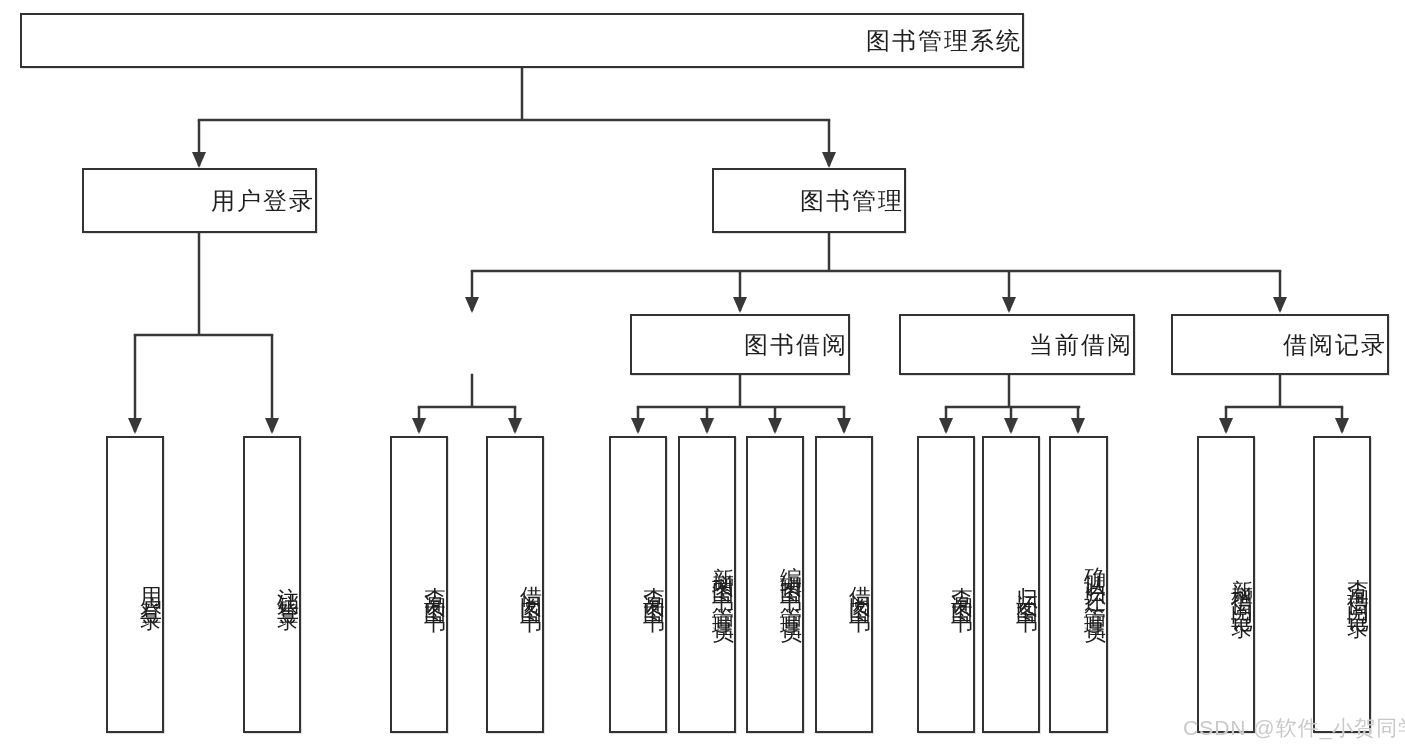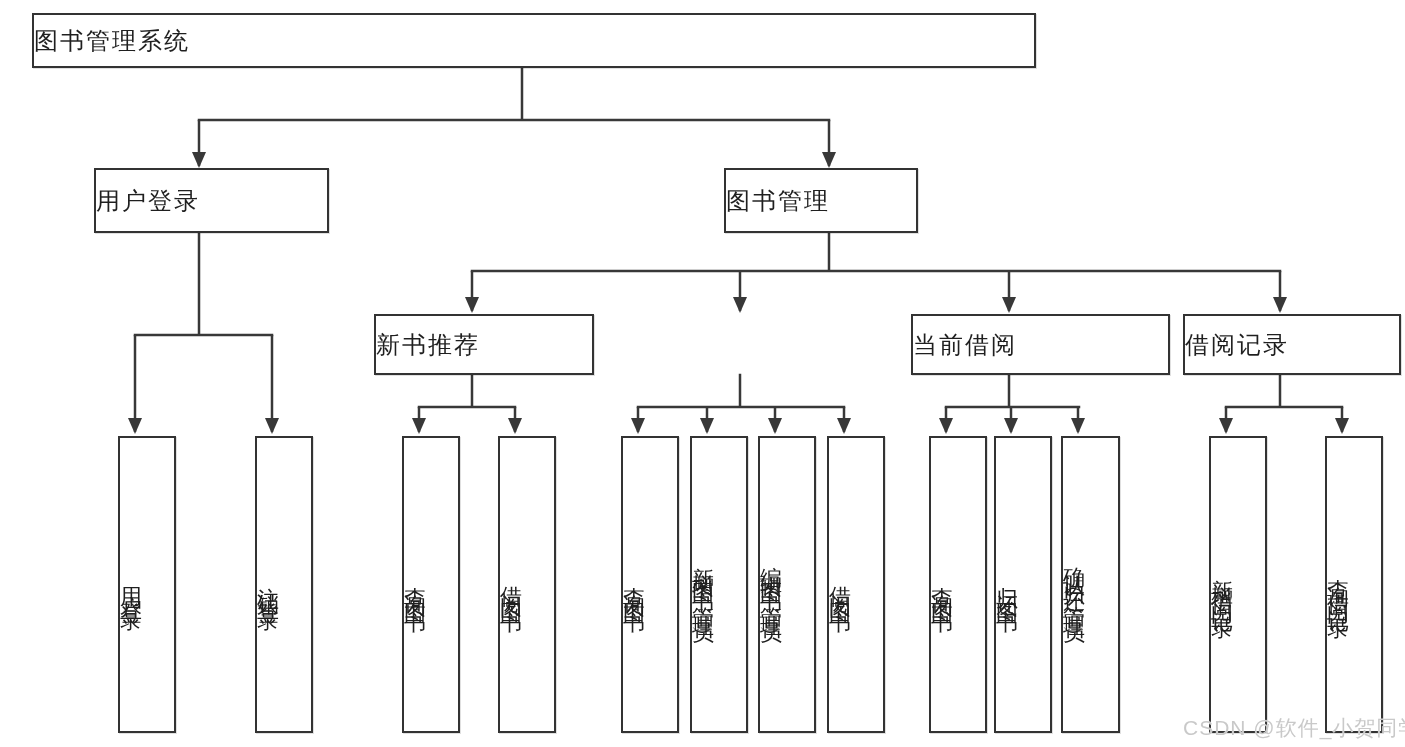--- a/index.html
+++ b/index.html
@@ -17,24 +17,23 @@
     width: 1405px; height: 747px;
     z-index: 1;
   }
   .box {
     position: absolute;
     box-sizing: border-box;
     border: 2.5px solid #333333;
     background: #ffffff;
     display: flex;
     align-items: center;
-    justify-content: flex-start;
+    justify-content: flex-end;
     z-index: 2;
     box-shadow: 1px 1px 0 rgba(0,0,0,0.12);
-    margin-left: 12px;
   }
   .box .lbl {
     color: #1f1f1f;
     font-size: 24px;
     letter-spacing: 2px;
     white-space: nowrap;
   }
   .box.v .lbl {
     writing-mode: vertical-rl;
     text-orientation: mixed;
@@ -102,24 +101,24 @@
     <span class="lbl">图书管理系统</span>
   </div>
 
   <div class="box" style="left:82px;top:168px;width:235px;height:65px">
     <span class="lbl">用户登录</span>
   </div>
   <div class="box" style="left:712px;top:168px;width:194px;height:65px">
     <span class="lbl">图书管理</span>
   </div>
 
-  <div class="box" style="left:362px;top:314px;width:220px;height:61px">
-    <span class="lbl">新书推荐</span>
+  <div class="box" style="left:630px;top:314px;width:220px;height:61px">
+    <span class="lbl">图书借阅</span>
   </div>
-  <div class="box" style="left:899px;top:314px;width:259px;height:61px">
+  <div class="box" style="left:899px;top:314px;width:236px;height:61px">
     <span class="lbl">当前借阅</span>
   </div>
   <div class="box" style="left:1171px;top:314px;width:218px;height:61px">
     <span class="lbl">借阅记录</span>
   </div>
 
   <div class="box v" style="left:106px;top:436px;width:58px;height:297px">
     <span class="lbl">用户登录</span>
   </div>
   <div class="box v" style="left:243px;top:436px;width:58px;height:297px">

